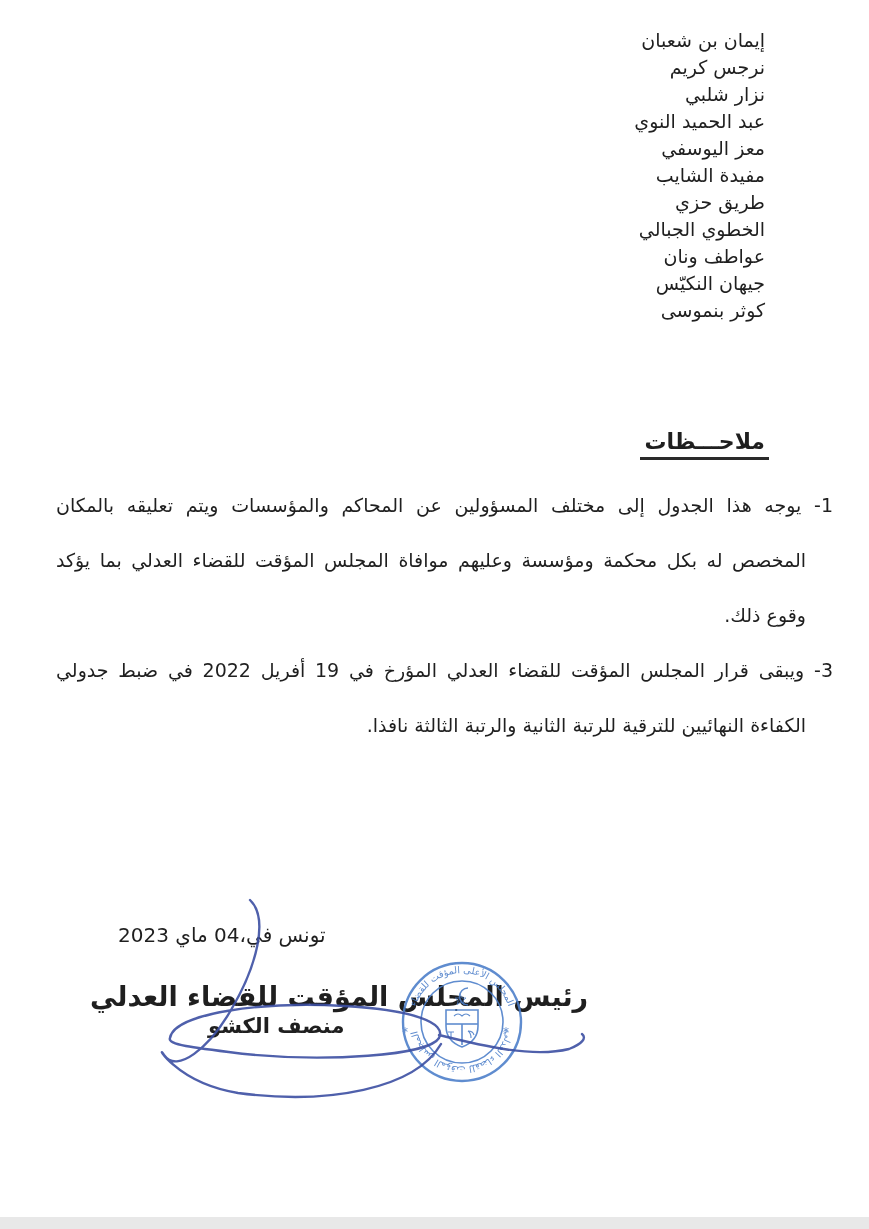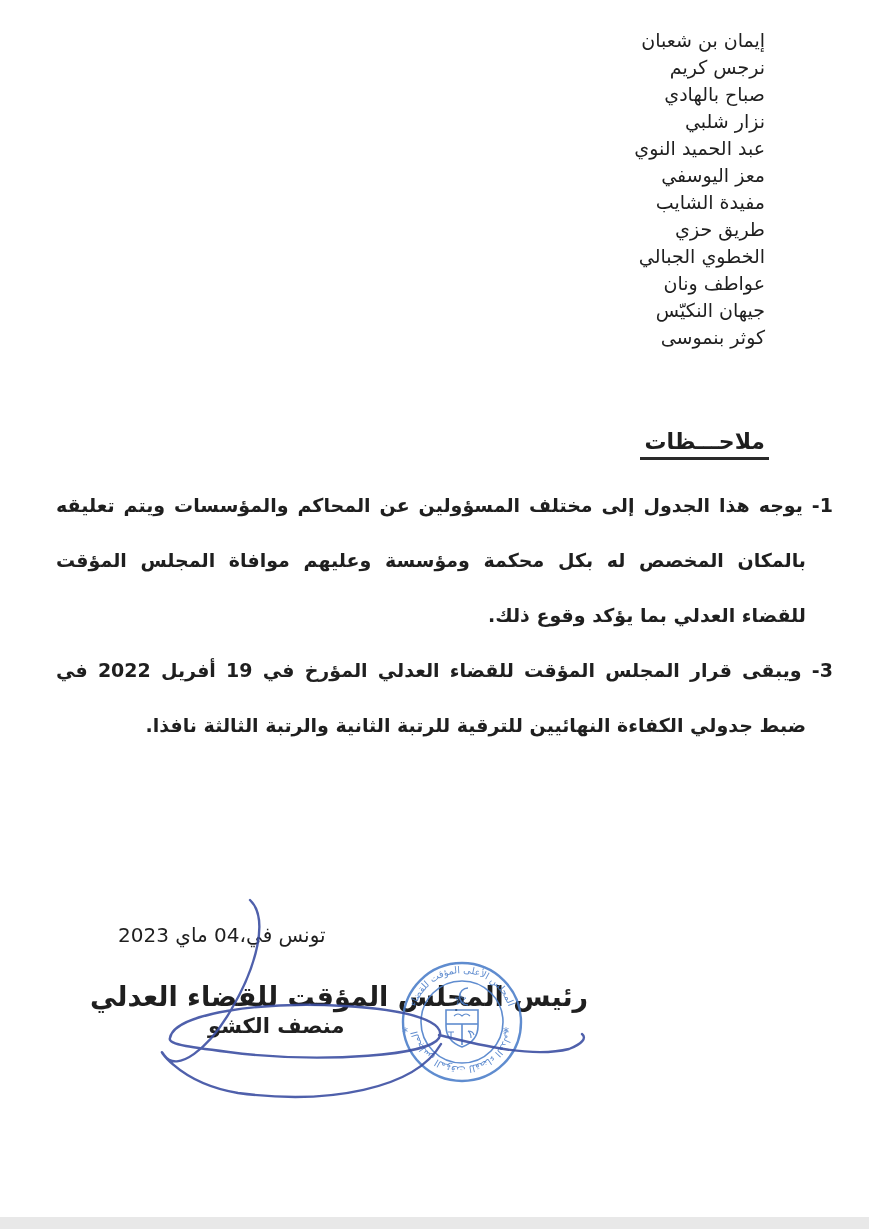--- a/index.html
+++ b/index.html
@@ -42,21 +42,20 @@
     right: 36px;
     left: 56px;
     font-size: 19px;
     line-height: 55px;
     text-align: justify;
   }
   .note {
     margin: 0;
     padding-right: 27px;
     text-indent: -27px;
-    font-weight: bold;
   }
   .closing-date {
     position: absolute;
     top: 923px;
     left: 118px;
     font-size: 20px;
     white-space: nowrap;
   }
   .sign-title {
     position: absolute;
@@ -89,21 +88,20 @@
   }
 </style>
 </head>
 <body>
 
 <div class="page">
 
   <div class="names">
     <div>إيمان بن شعبان</div>
     <div>نرجس كريم</div>
-    <div>صباح بالهادي</div>
     <div>نزار شلبي</div>
     <div>عبد الحميد النوي</div>
     <div>معز اليوسفي</div>
     <div>مفيدة الشايب</div>
     <div>طريق حزي</div>
     <div>الخطوي الجبالي</div>
     <div>عواطف ونان</div>
     <div>جيهان النكيّس</div>
     <div>كوثر بنموسى</div>
   </div>

